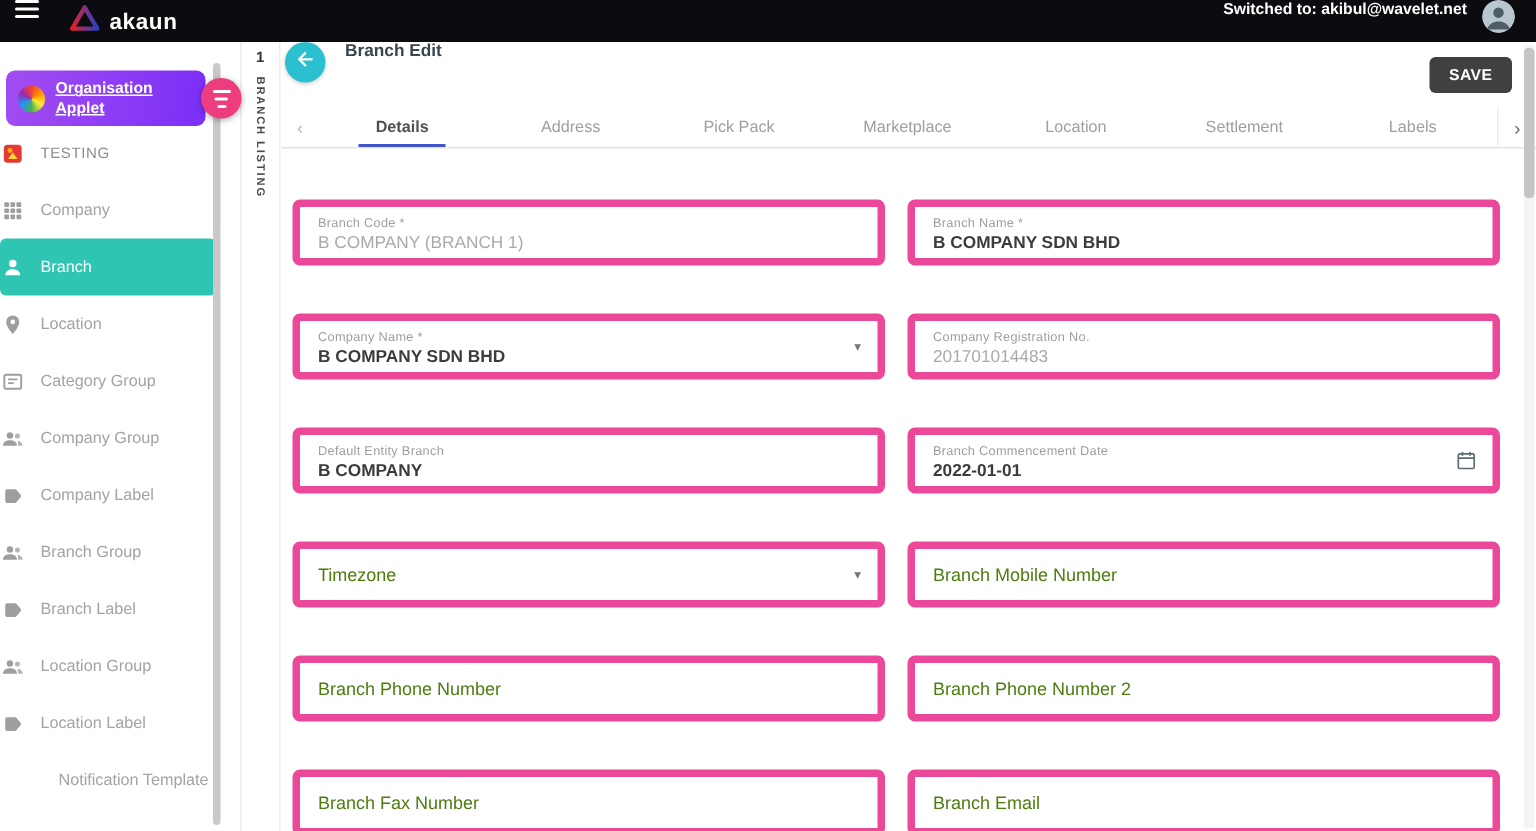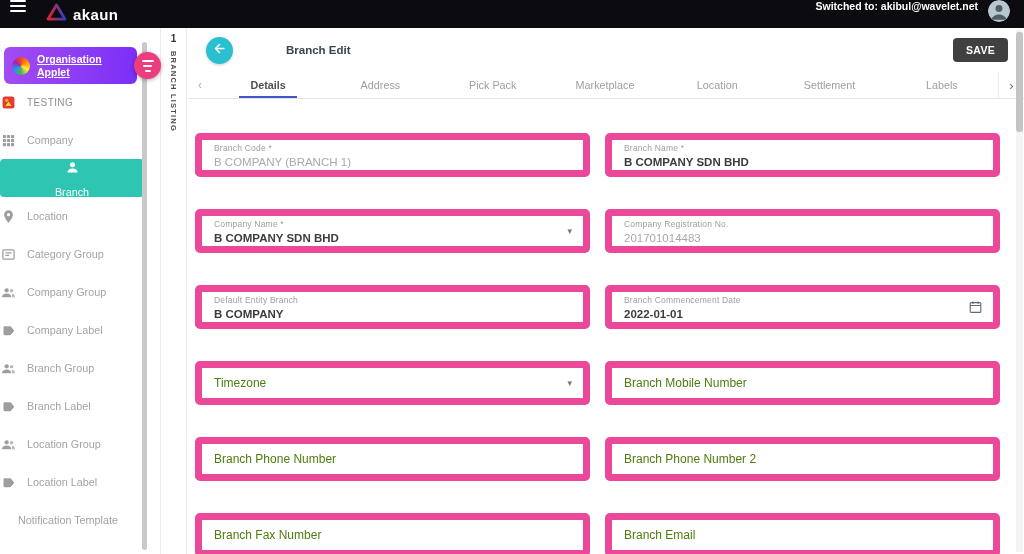--- a/index.html
+++ b/index.html
@@ -29,57 +29,57 @@
             background:#ee3d7f; display:flex; flex-direction:column; align-items:center; justify-content:center;
             gap:3px; box-shadow:0 1px 4px rgba(0,0,0,.35); z-index:7; cursor:pointer; }
   .collapse-btn i { display:block; height:2px; background:#fff; border-radius:1px; }
   .collapse-btn i:nth-child(1){ width:12px; } .collapse-btn i:nth-child(2){ width:9px; } .collapse-btn i:nth-child(3){ width:6px; }
 
   .menu { position:absolute; top:55px; left:0; right:0; }
   .mitem { height:38px; display:flex; align-items:center; gap:11px; padding-left:0;
            color:#a3a3a3; font-size:10.8px; cursor:pointer; }
   .mitem .icn { width:16px; height:16px; color:#9e9e9e; display:flex; align-items:center; justify-content:center; flex:0 0 auto; }
   .mitem.testing { font-size:10px; letter-spacing:.4px; color:#8d8d8d; }
-  .mitem.active { background:#2ec5b2; color:#fff; margin-right:16px; border-radius:4px;flex-direction:column; }
+  .mitem.active { background:#2ec5b2; color:#fff; margin-right:16px; border-radius:4px; }
   .mitem.active .icn { color:#fff; }
-  .mitem.noicon { padding-left:18px; }
+  .mitem.noicon { padding-left:18px;justify-content:center; }
   .side-scroll { position:absolute; right:13px; top:14px; bottom:4px; width:5px;
            border-radius:3px; background:#c9c9c9; cursor:pointer; }
 
   
   .strip { position:absolute; left:160px; top:28px; width:27px; bottom:0; background:#fff;
            border-left:1px solid #ececec; border-right:1px solid #ececec; z-index:4;
            display:flex; flex-direction:column; align-items:center; padding-top:5px; cursor:pointer; }
   .strip .idx { font-size:10px; font-weight:bold; color:#333; }
   .strip .vlabel { margin-top:7px; writing-mode:vertical-rl; font-size:7.5px; letter-spacing:1.2px;
            color:#4a4a4a; font-weight:600; }
 
   
   .main { position:absolute; left:188px; top:28px; right:0; bottom:0; background:#fff; }
-  .mheader { height:44px; display:flex; align-items:center; padding:0 16px 0 18px; position:relative;gap:40px; }
+  .mheader { height:44px; display:flex; padding:0 16px 0 2px; position:relative; }
   .back-btn { width:27px; height:27px; border-radius:50%; background:#2bc0cf; display:flex;
            align-items:center; justify-content:center; cursor:pointer; box-shadow:0 1px 3px rgba(0,0,0,.2); }
   .ptitle { margin-left:13px; font-size:11.5px; font-weight:700; color:#37474f; }
   .save-btn { position:absolute; right:16px; top:10px; background:#404040; color:#fff; font-size:10.5px;
            font-weight:700; padding:6px 13px; border-radius:4px; letter-spacing:.3px; border:none; cursor:pointer; }
 
   .tabsbar { height:27px; display:flex; align-items:stretch; border-bottom:1px solid #e4e4e4; }
   .chev-left { width:24px; display:flex; align-items:center; justify-content:center; color:#b5b5b5;
            font-size:12px; cursor:pointer; }
   .tabs { flex:1; display:flex; }
   .tab { flex:1; display:flex; align-items:center; justify-content:center; font-size:10.8px;
            color:#9e9e9e; position:relative; cursor:pointer; white-space:nowrap; }
   .tab.active { color:#515151; font-weight:600; }
   .tab.active::after { content:""; position:absolute; left:24%; right:24%; bottom:0; height:2px; background:#4356c9; }
   .chev-right { width:26px; display:flex; align-items:center; justify-content:center; border-left:1px solid #ececec;
            color:#6f6f6f; font-size:13px; cursor:pointer; }
 
   
   .form { margin:34px 24px 0 7px; display:grid; grid-template-columns:1fr 1fr; column-gap:15px; row-gap:32px; }
-  .field { height:44px; border:7px solid #ec4899; border-radius:5px; background:#fff; position:relative;
+  .field { height:44px; border:5px solid #ec4899; border-radius:5px; background:#fff; position:relative;
            padding:0 12px; display:flex; flex-direction:column; justify-content:center; cursor:text; }
   .flabel { font-size:8.5px; color:#9e9e9e; margin-bottom:3px; letter-spacing:.2px; }
   .fvalue { font-size:11.5px; color:#3c3c3c; font-weight:600; }
   .field.disabled .fvalue { color:#a9a9a9; font-weight:500; }
   .fplaceholder { font-size:12px; color:#4d7c0f; }
   .caret { position:absolute; right:11px; top:50%; transform:translateY(-50%); color:#757575;
            font-size:9px; cursor:pointer; }
   .cal { position:absolute; right:10px; top:50%; transform:translateY(-50%); width:15px; height:15px; cursor:pointer; }
 
   

